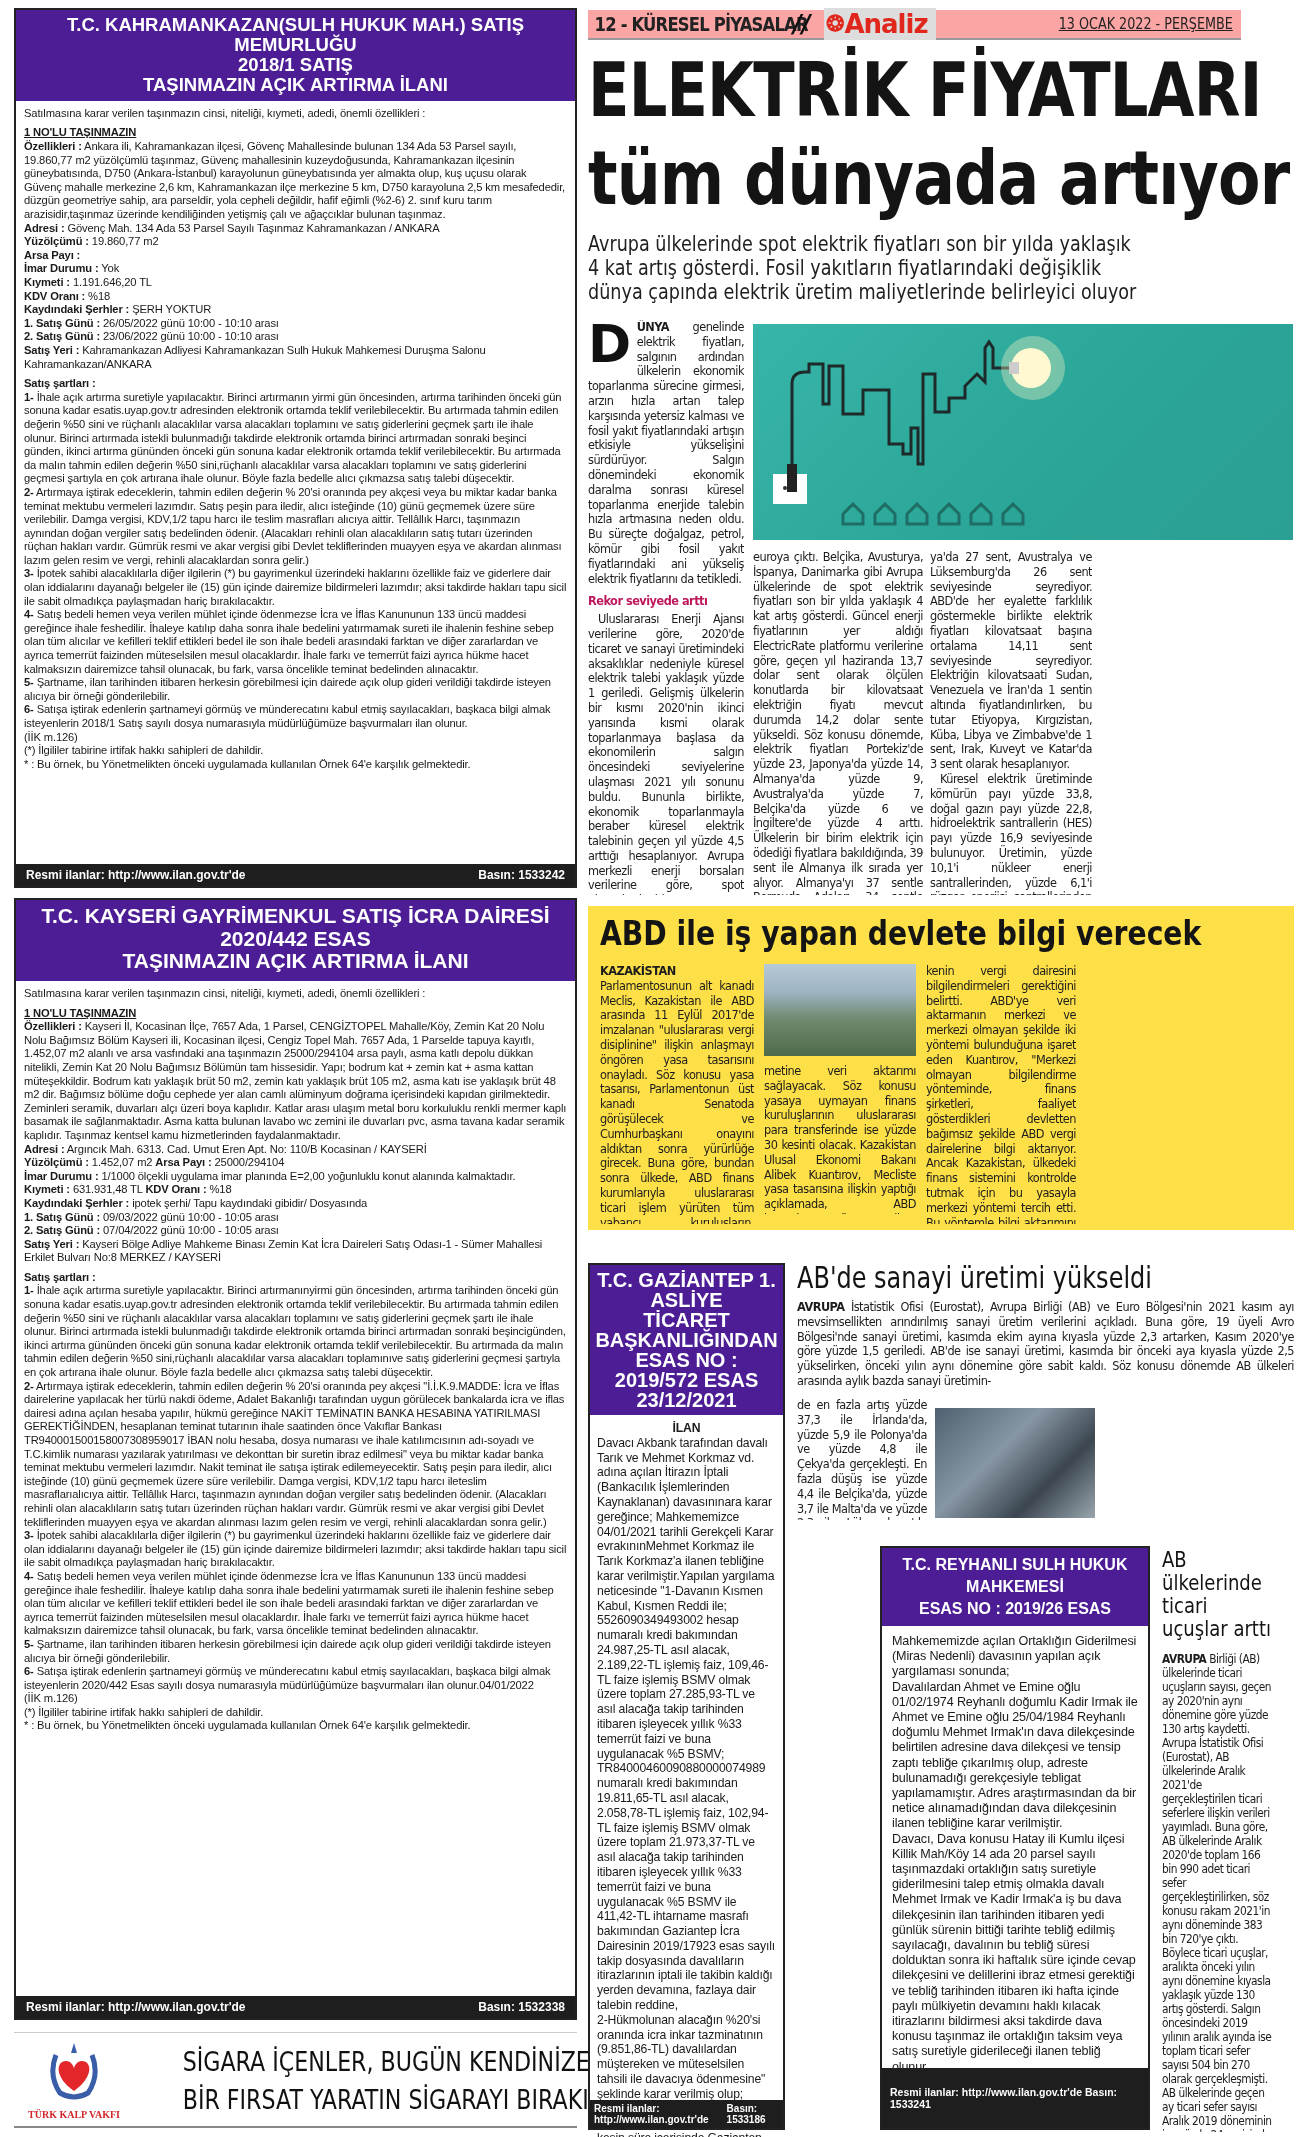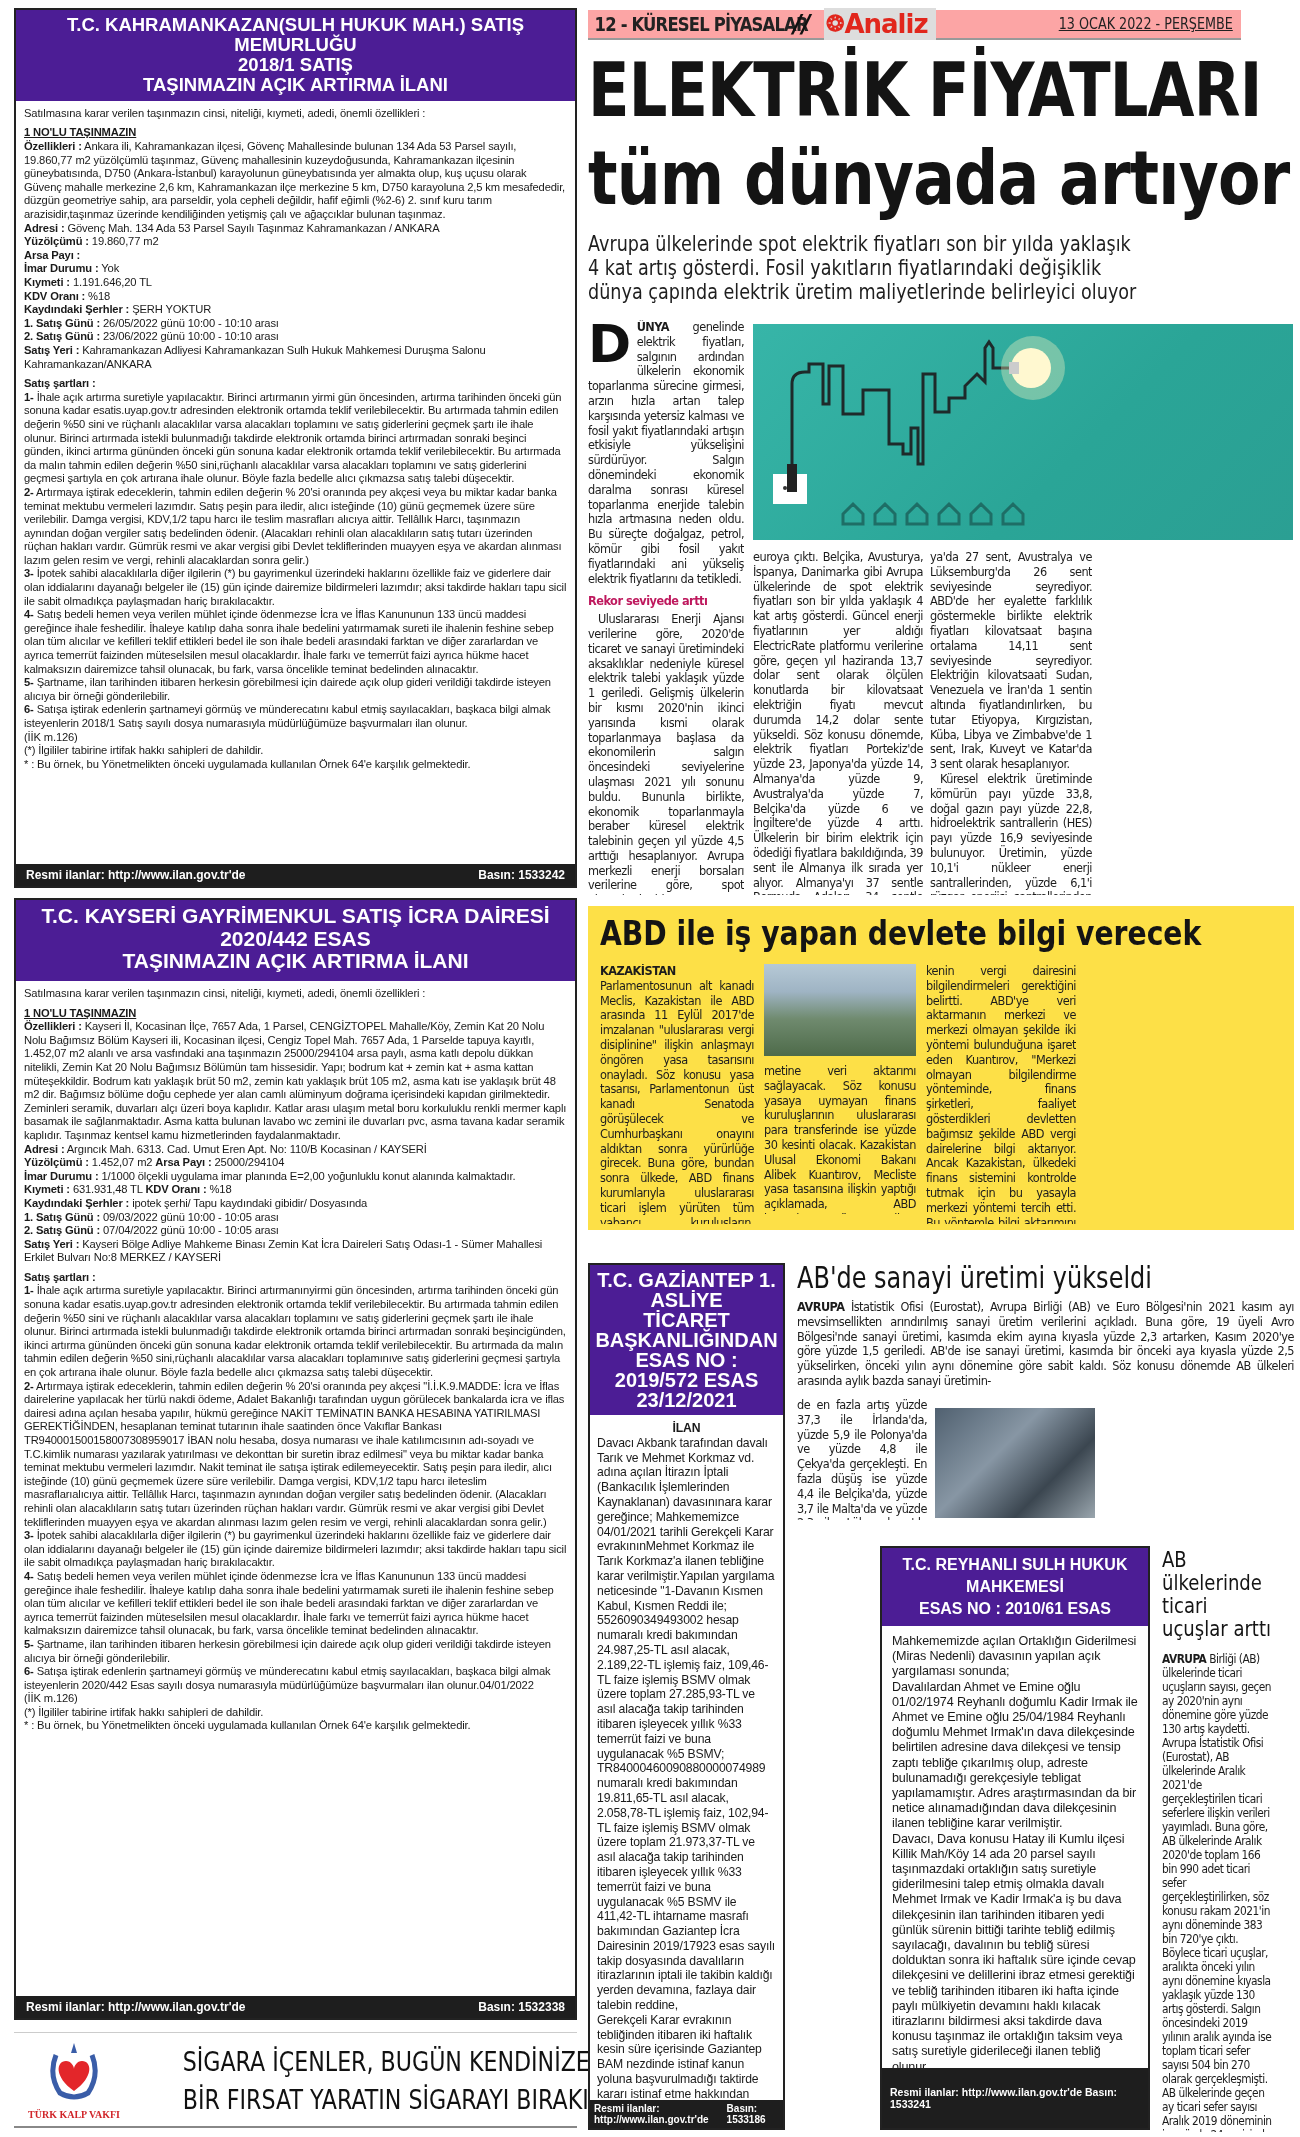--- a/index.html
+++ b/index.html
@@ -198,20 +198,21 @@
 <div class="notice" style="left:588px;top:1263px;width:197px;height:867px;">
   <div class="nhead" style="font-size:20px;padding:5px 2px 5px;line-height:20px;">
     <div>T.C. GAZİANTEP 1. ASLİYE</div>
     <div>TİCARET BAŞKANLIĞINDAN</div>
     <div>ESAS NO : 2019/572 ESAS</div>
     <div>23/12/2021</div>
   </div>
   <div class="nbody" style="font-size:12.2px;line-height:14.8px;padding:6px 7px;">
     <p class="b" style="text-align:center">İLAN</p>
     <p>Davacı Akbank tarafından davalı Tarık ve Mehmet Korkmaz vd. adına açılan İtirazın İptali (Bankacılık İşlemlerinden Kaynaklanan) davasınınara karar gereğince; Mahkememizce 04/01/2021 tarihli Gerekçeli Karar evrakınınMehmet Korkmaz ile Tarık Korkmaz'a ilanen tebliğine karar verilmiştir.Yapılan yargılama neticesinde "1-Davanın Kısmen Kabul, Kısmen Reddi ile; 5526090349493002 hesap numaralı kredi bakımından 24.987,25-TL asıl alacak, 2.189,22-TL işlemiş faiz, 109,46-TL faize işlemiş BSMV olmak üzere toplam 27.285,93-TL ve asıl alacağa takip tarihinden itibaren işleyecek yıllık %33 temerrüt faizi ve buna uygulanacak %5 BSMV; TR84000460090880000074989 numaralı kredi bakımından 19.811,65-TL asıl alacak, 2.058,78-TL işlemiş faiz, 102,94-TL faize işlemiş BSMV olmak üzere toplam 21.973,37-TL ve asıl alacağa takip tarihinden itibaren işleyecek yıllık %33 temerrüt faizi ve buna uygulanacak %5 BSMV ile 411,42-TL ihtarname masrafı bakımından Gaziantep İcra Dairesinin 2019/17923 esas sayılı takip dosyasında davalıların itirazlarının iptali ile takibin kaldığı yerden devamına, fazlaya dair talebin reddine,</p>
+    <p>2-Hükmolunan alacağın %20'si oranında icra inkar tazminatının (9.851,86-TL) davalılardan müştereken ve müteselsilen tahsili ile davacıya ödenmesine" şeklinde karar verilmiş olup;</p>
     <p>Gerekçeli Karar evrakının tebliğinden itibaren iki haftalık kesin süre içerisinde Gaziantep BAM nezdinde istinaf kanun yoluna başvurulmadığı taktirde kararı istinaf etme hakkından vazgeçmiş sayılacağınız ihtar ve tebliğ olunur.</p>
 
   </div>
   <div class="nfoot" style="font-size:10px;padding:3px 4px;">
     <span>Resmi ilanlar: http://www.ilan.gov.tr'de</span>
     <span>Basın: 1533186</span>
   </div>
 </div>
 
 <div style="position:absolute;left:797px;top:1258px;font-family:'DejaVu Sans',sans-serif;font-size:30px;line-height:40px;color:#141414;transform:scaleX(.8);transform-origin:left top;white-space:nowrap">AB'de sanayi üretimi yükseldi</div>
@@ -220,21 +221,21 @@
 </div>
 <div class="col" style="left:797px;top:1398px;width:130px;height:122px;overflow:hidden;">
   <p class="ni">de en fazla artış yüzde 37,3 ile İrlanda'da, yüzde 5,9 ile Polonya'da ve yüzde 4,8 ile Çekya'da gerçekleşti. En fazla düşüş ise yüzde 4,4 ile Belçika'da, yüzde 3,7 ile Malta'da ve yüzde 2,3 ile Lüksemburg'da belirlendi.</p>
 </div>
 <div class="photo2" style="left:935px;top:1408px;width:160px;height:110px;"></div>
 
 <div class="notice" style="left:880px;top:1546px;width:270px;height:584px;">
   <div class="nhead" style="font-size:16px;padding:6px 2px 6px;line-height:22px;">
     <div>T.C. REYHANLI SULH HUKUK</div>
     <div>MAHKEMESİ</div>
-    <div>ESAS NO : 2010/61 ESAS</div>
+    <div>ESAS NO : 2019/26 ESAS</div>
   </div>
   <div class="nbody" style="font-size:12.6px;line-height:15.2px;padding:8px 10px;">
     <p>Mahkememizde açılan Ortaklığın Giderilmesi (Miras Nedenli) davasının yapılan açık yargılaması sonunda;</p>
     <p>Davalılardan Ahmet ve Emine oğlu 01/02/1974 Reyhanlı doğumlu Kadir Irmak ile Ahmet ve Emine oğlu 25/04/1984 Reyhanlı doğumlu Mehmet Irmak'ın dava dilekçesinde belirtilen adresine dava dilekçesi ve tensip zaptı tebliğe çıkarılmış olup, adreste bulunamadığı gerekçesiyle tebligat yapılamamıştır. Adres araştırmasından da bir netice alınamadığından dava dilekçesinin ilanen tebliğine karar verilmiştir.</p>
     <p>Davacı, Dava konusu Hatay ili Kumlu ilçesi Killik Mah/Köy 14 ada 20 parsel sayılı taşınmazdaki ortaklığın satış suretiyle giderilmesini talep etmiş olmakla davalı Mehmet Irmak ve Kadir Irmak'a iş bu dava dilekçesinin ilan tarihinden itibaren yedi günlük sürenin bittiği tarihte tebliğ edilmiş sayılacağı, davalının bu tebliğ süresi dolduktan sonra iki haftalık süre içinde cevap dilekçesini ve delillerini ibraz etmesi gerektiği ve tebliğ tarihinden itibaren iki hafta içinde paylı mülkiyetin devamını haklı kılacak itirazlarını bildirmesi aksi takdirde dava konusu taşınmaz ile ortaklığın taksim veya satış suretiyle giderileceği ilanen tebliğ olunur.</p>
     <p>09/09/2019</p>
   </div>
   <div class="nfoot" style="font-size:10.5px;padding:18px 8px;">
     <span>Resmi ilanlar: http://www.ilan.gov.tr'de  Basın: 1533241</span>
   </div>

